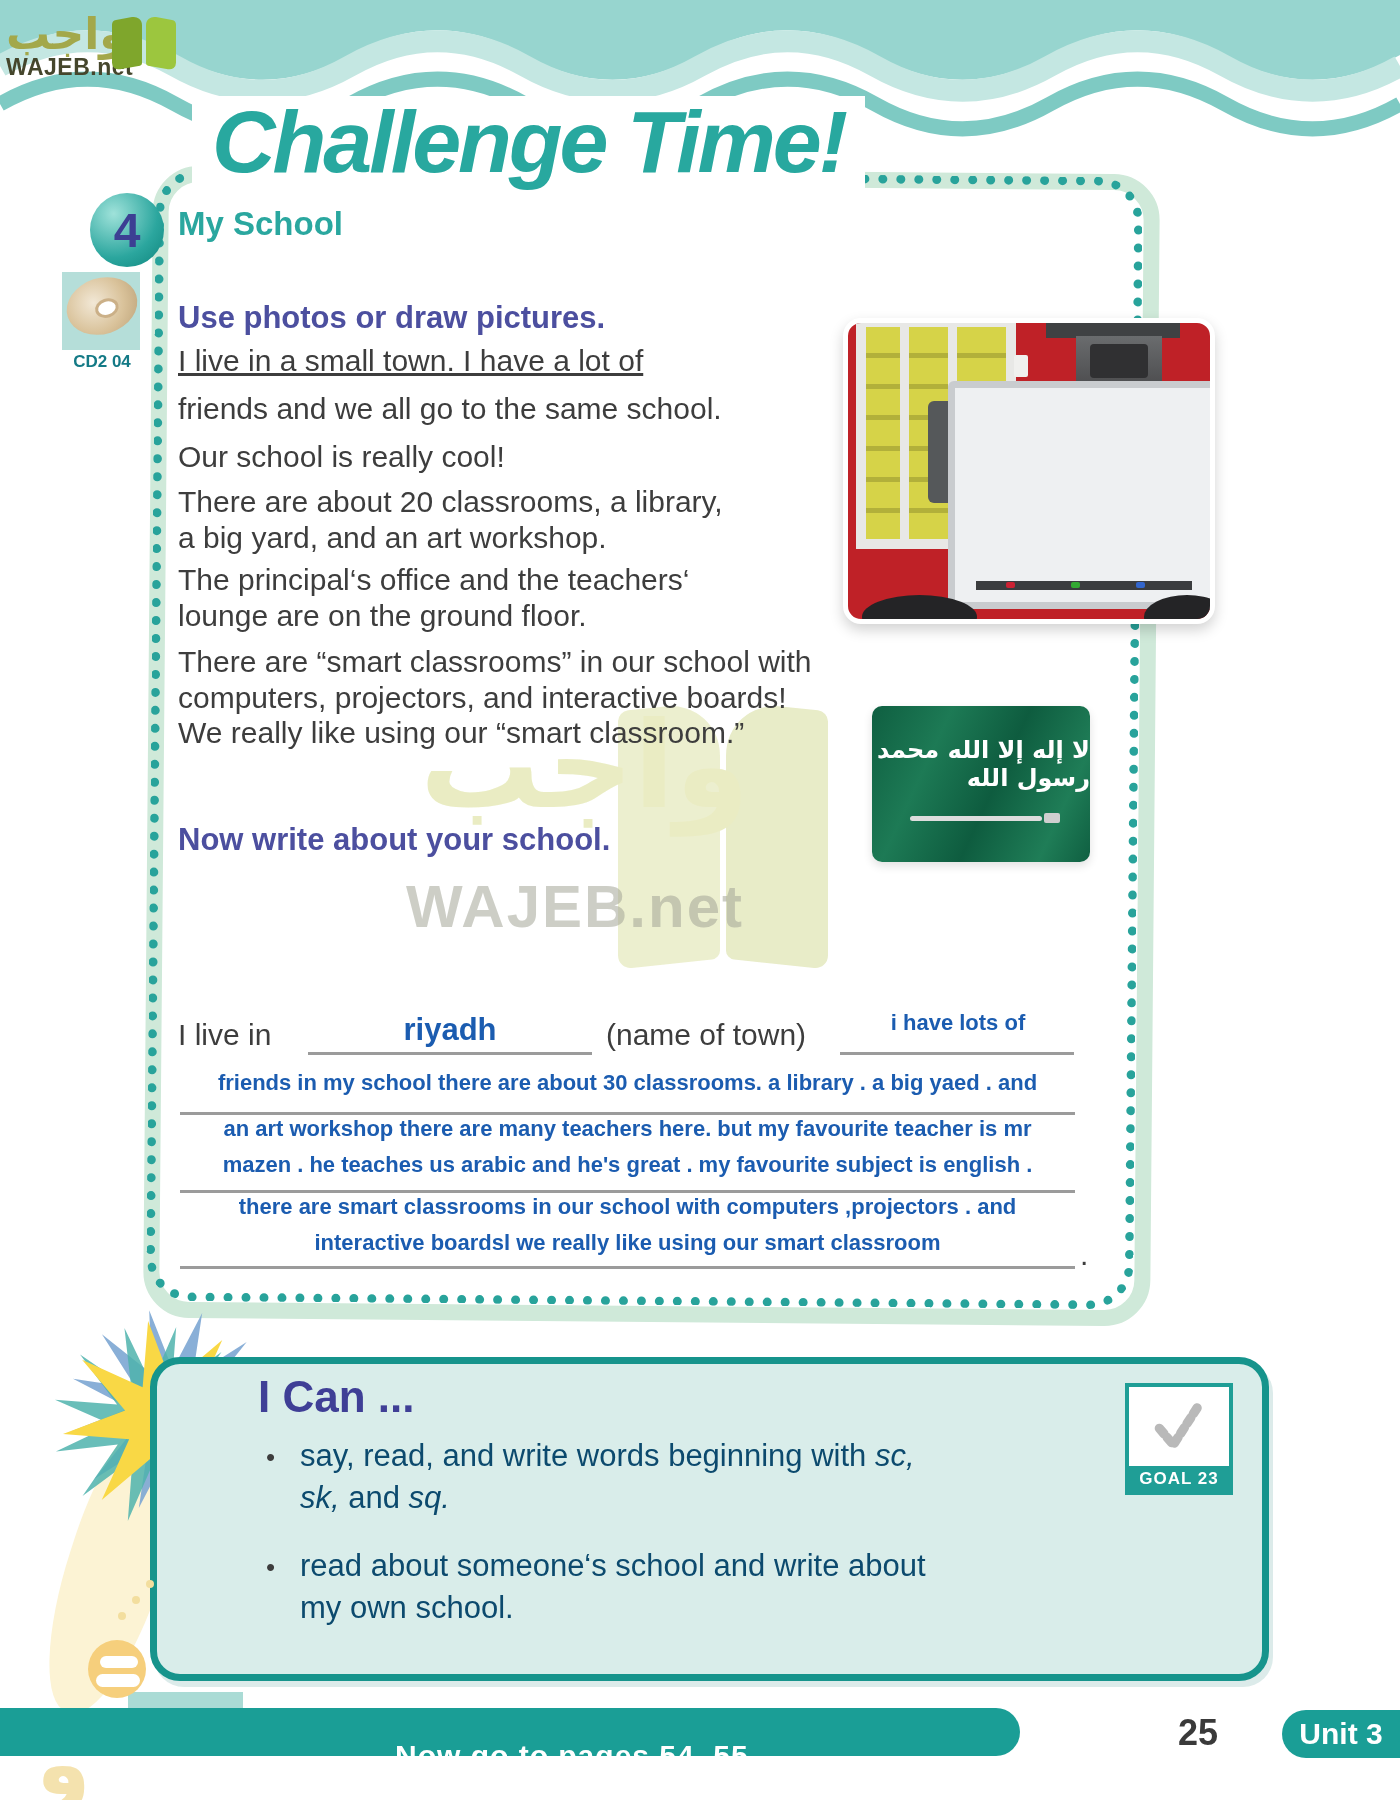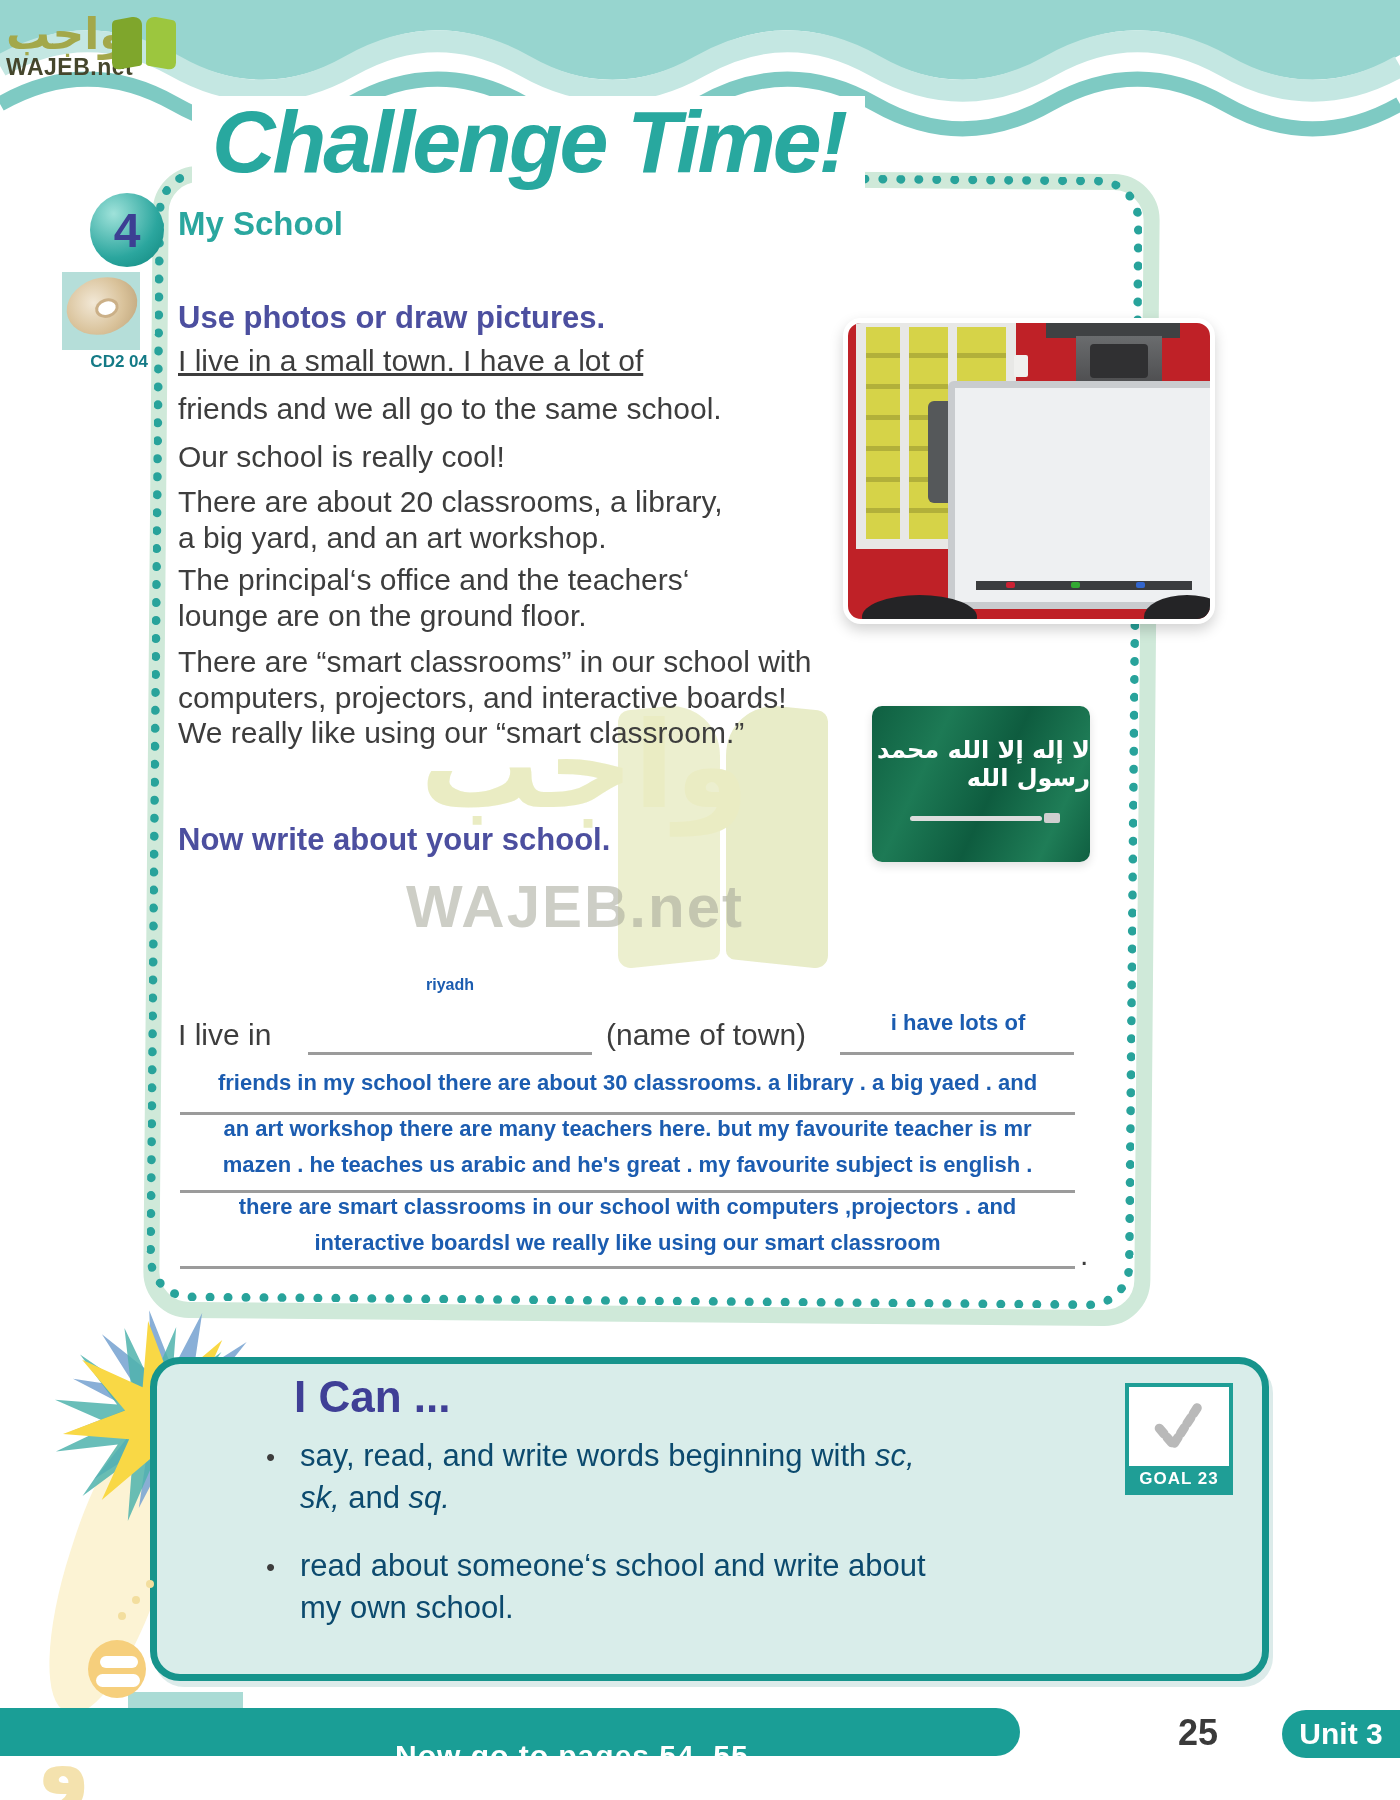--- a/index.html
+++ b/index.html
@@ -22,21 +22,21 @@
   .badge4{width:74px;height:74px;border-radius:50%;
           background:radial-gradient(circle at 32% 28%,#9fe2da,#2ba69e 60%,#0e847c);
           display:flex;align-items:center;justify-content:center;
           font-size:48px;font-weight:bold;color:#3c3f93;}
   .tealh{font-size:33px;font-weight:bold;color:#2aa79f;}
   .blueh{font-size:31px;font-weight:bold;color:#4c4f9f;}
   .body-line{font-size:30px;color:#3d3d3d;white-space:nowrap;}
   .hw{font-size:22px;font-weight:bold;color:#1b5cb0;text-align:center;white-space:nowrap;}
   .uline{height:3px;background:#9b9b9b;}
   .cdbox{width:78px;height:78px;background:#b5ded9;}
-  .cdlabel{font-size:17px;font-weight:bold;color:#147a86;text-align:right;width:92px;}
+  .cdlabel{font-size:17px;font-weight:bold;color:#147a86;text-align:center;width:92px;}
   .cddisc{position:absolute;left:4px;top:6px;width:72px;height:56px;border-radius:50%;
           background:radial-gradient(circle at 40% 40%,#f2e8d6,#d9c29a 55%,#b99e74);
           transform:rotate(-18deg);}
   .cdhole{position:absolute;left:28px;top:22px;width:18px;height:13px;border-radius:50%;
           background:#fff;border:3px solid #cbb088;}
   
   .photo{left:843px;top:318px;width:362px;height:296px;background:#bf2127;border:5px solid #fff;
          border-radius:18px;overflow:hidden;box-shadow:0 6px 14px rgba(0,0,0,.18);}
   .ph-window{position:absolute;left:8px;top:-6px;width:140px;height:212px;border:10px solid #e8e8e6;
              background:repeating-linear-gradient(180deg,#d6d348 0 26px,#b2b03a 26px 31px);}
@@ -164,21 +164,21 @@
 
   <div class="abs flag">
     <div class="flag-text">لا إله إلا الله محمد رسول الله</div>
     <div class="flag-blade"></div>
     <div class="flag-hilt"></div>
   </div>
 
   <div class="abs blueh" style="left:178px;top:822px;">Now write about your school.</div>
 
   <div class="abs body-line" style="left:178px;top:1018px;">I live in</div>
-  <div class="abs hw" style="left:310px;top:976px;width:280px;font-size:16px;">riyadh</div>
+  <div class="abs hw" style="left:310px;top:1012px;width:280px;font-size:31px;">riyadh</div>
   <div class="abs uline" style="left:308px;top:1052px;width:284px;"></div>
   <div class="abs body-line" style="left:606px;top:1018px;">(name of town)</div>
   <div class="abs hw" style="left:838px;top:1010px;width:240px;">i have lots of</div>
   <div class="abs uline" style="left:840px;top:1052px;width:234px;"></div>
 
   <div class="abs hw" style="left:180px;top:1070px;width:895px;">friends in my school there are about 30 classrooms. a library . a big yaed . and</div>
   <div class="abs uline" style="left:180px;top:1112px;width:895px;"></div>
   <div class="abs hw" style="left:180px;top:1116px;width:895px;">an art workshop there are many teachers here. but my favourite teacher is mr</div>
   <div class="abs hw" style="left:180px;top:1152px;width:895px;">mazen . he teaches us arabic and he's great . my favourite subject is english .</div>
   <div class="abs uline" style="left:180px;top:1190px;width:895px;"></div>
@@ -187,21 +187,21 @@
   <div class="abs uline" style="left:180px;top:1266px;width:895px;"></div>
   <div class="abs body-line" style="left:1080px;top:1238px;">.</div>
 
   <div class="abs" style="left:42px;top:1302px;width:240px;height:240px;">
     <div class="abs star12" style="left:26px;top:6px;width:205px;height:205px;background:#7fa8d4;transform:rotate(-12deg);opacity:.92;"></div>
     <div class="abs star12" style="left:10px;top:22px;width:200px;height:200px;background:#4fb3ad;transform:rotate(14deg);opacity:.85;"></div>
     <div class="abs star16" style="left:20px;top:18px;width:200px;height:200px;background:#f9d845;transform:rotate(-8deg);"></div>
   </div>
 
   <div class="abs icanbox"></div>
-  <div class="abs ican-title" style="left:258px;top:1372px;margin-left:36px;">I Can ...</div>
+  <div class="abs ican-title" style="left:258px;top:1372px;">I Can ...</div>
 
   <div class="abs bullet" style="left:266px;top:1442px;">•</div>
   <div class="abs ican-line" style="left:300px;top:1438px;"><span>say, read, and write words beginning with </span><i>sc,</i></div>
   <div class="abs ican-line" style="left:300px;top:1480px;"><i>sk,</i><span> and </span><i>sq.</i></div>
 
   <div class="abs bullet" style="left:266px;top:1552px;">•</div>
   <div class="abs ican-line" style="left:300px;top:1548px;">read about someone‘s school and write about</div>
   <div class="abs ican-line" style="left:300px;top:1590px;">my own school.</div>
 
   <div class="abs goal" style="left:1125px;top:1383px;">

